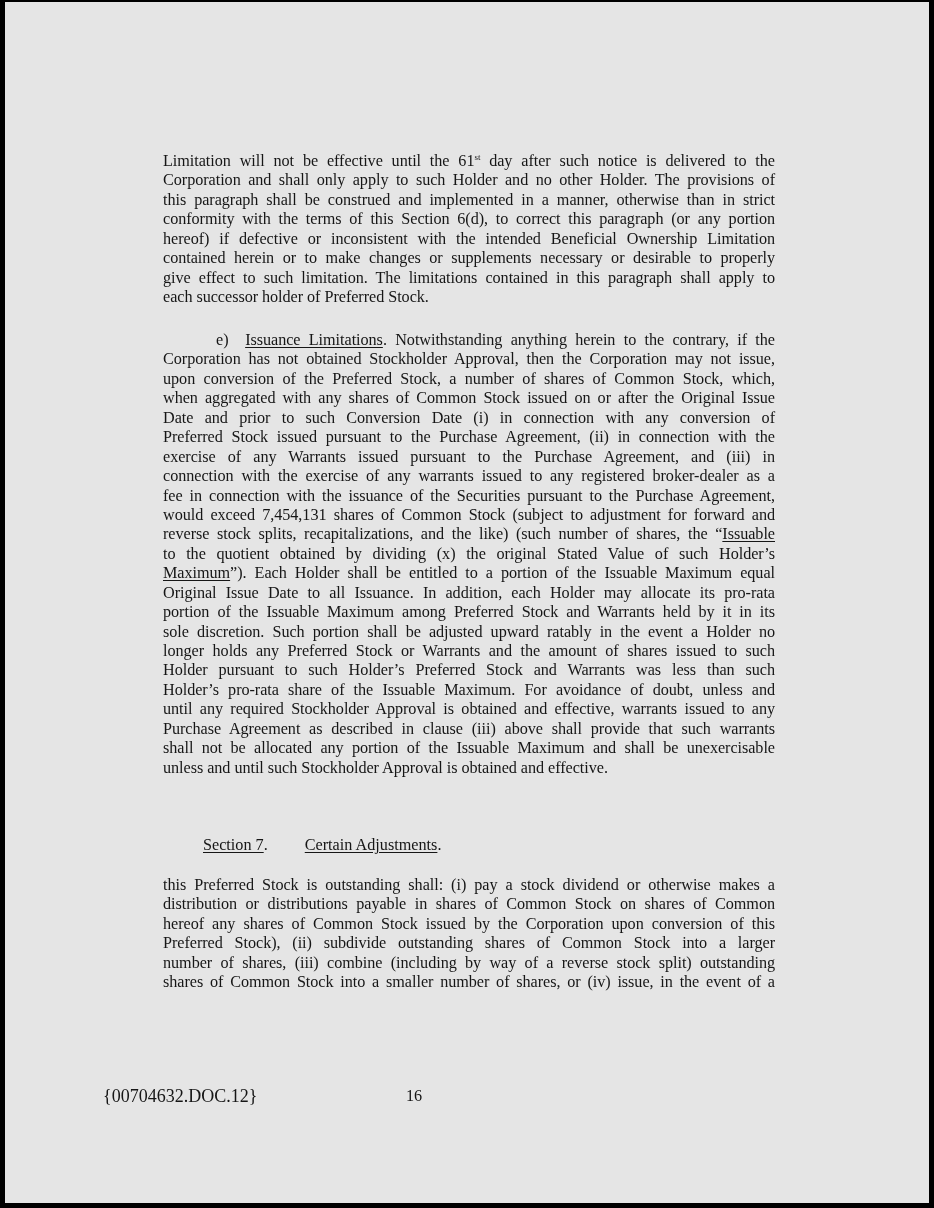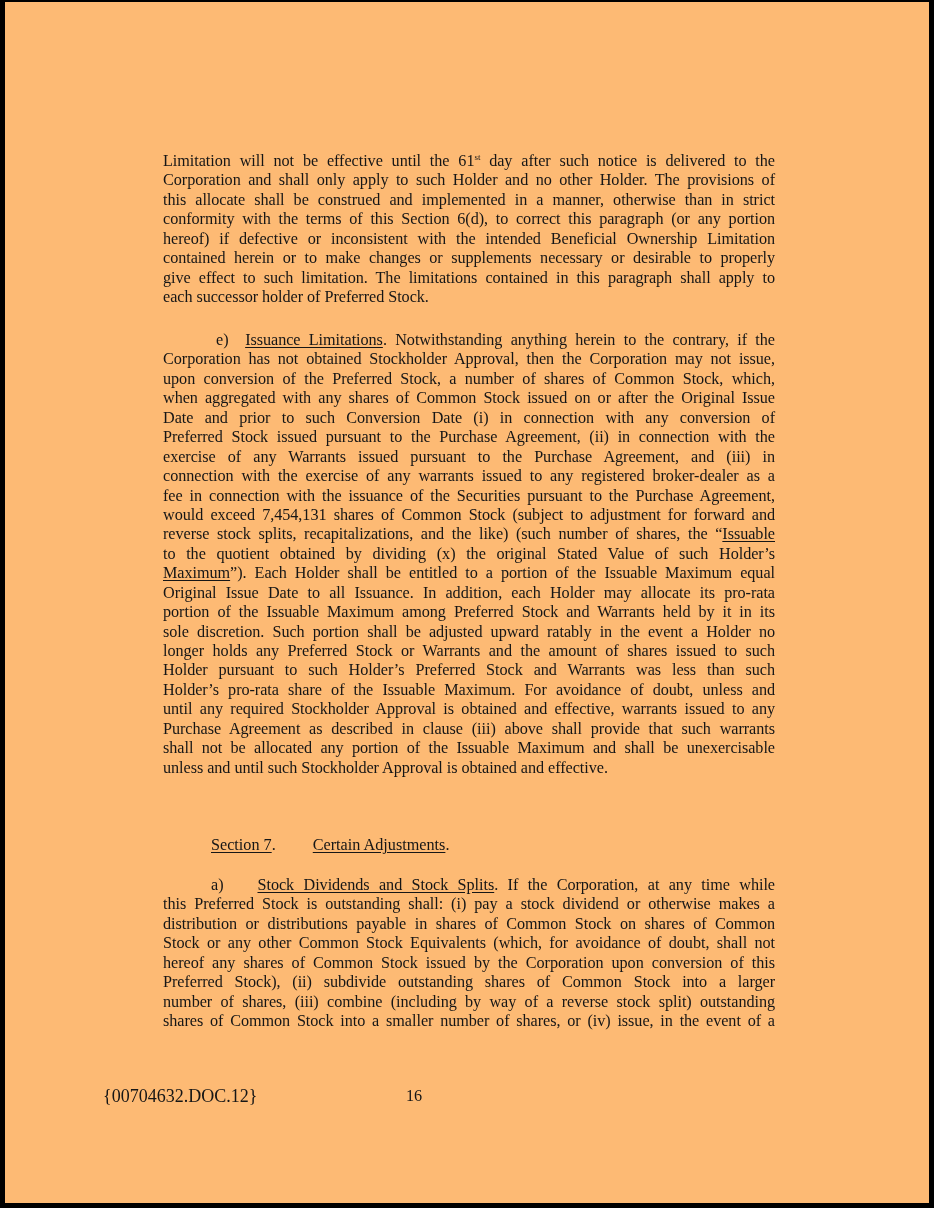--- a/index.html
+++ b/index.html
@@ -6,58 +6,58 @@
   body {
     width: 934px; height: 1208px; overflow: hidden;
     background: #000;
     font-family: "Liberation Serif", "DejaVu Serif", serif;
     color: #161616;
   }
   .page {
     position: absolute;
     left: 5px; top: 2px;
     width: 924px; height: 1201px;
-    background: #fdba74;
+    background: #e5e5e5;
   }
   .block { position: absolute; left: 158px; width: 612px; }
   .line {
     height: 19.45px;
     line-height: 19.45px;
     font-size: 16.2px;
     white-space: nowrap;
     text-align: justify;
     text-align-last: justify;
     letter-spacing: -0.05px;
   }
   .line.last { text-align-last: left; }
   .u { text-decoration: underline; text-underline-offset: 2px; }
   sup { font-size: 9px; line-height: 0; vertical-align: 6px; }
   .heading {
-    position: absolute; top: 834px; left: 206px;
+    position: absolute; top: 834px; left: 198px;
     font-size: 16.2px; line-height: 19.45px; white-space: nowrap;
   }
   .heading .gap { display: inline-block; width: 37px; }
   .footer {
     position: absolute; top: 1085px; left: 98px;
     font-size: 18px; line-height: 19.45px; white-space: nowrap;
   }
   .pagenum {
     position: absolute; top: 1085px; left: 401px;
     font-size: 16.2px; line-height: 19.45px;
   }
 </style>
 </head>
 <body>
 
 <div class="page">
 
   <div class="block" style="top:150px;">
     <div class="line"><span>Limitation will not be effective until the 61</span><sup>st</sup><span> day after such notice is delivered to the</span></div>
     <div class="line">Corporation and shall only apply to such Holder and no other Holder.  The provisions of</div>
-    <div class="line">this allocate shall be construed and implemented in a manner, otherwise than in strict</div>
+    <div class="line">this paragraph shall be construed and implemented in a manner, otherwise than in strict</div>
     <div class="line">conformity with the terms of this Section 6(d), to correct this paragraph (or any portion</div>
     <div class="line">hereof) if defective or inconsistent with the intended Beneficial Ownership Limitation</div>
     <div class="line">contained herein or to make changes or supplements necessary or desirable to properly</div>
     <div class="line">give effect to such limitation.  The limitations contained in this paragraph shall apply to</div>
     <div class="line last">each successor holder of Preferred Stock.</div>
   </div>
 
   <div class="block" style="top:329px;">
     <div class="line" style="padding-left:53px; width:559px;"><span>e)</span>&nbsp;&nbsp;<span class="u">Issuance Limitations</span><span>.  Notwithstanding anything herein to the contrary, if the</span></div>
     <div class="line">Corporation has not obtained Stockholder Approval, then the Corporation may not issue,</div>
@@ -82,24 +82,22 @@
     <div class="line">Purchase Agreement as described in clause (iii) above shall provide that such warrants</div>
     <div class="line">shall not be allocated any portion of the Issuable Maximum and shall be unexercisable</div>
     <div class="line last">unless and until such Stockholder Approval is obtained and effective.</div>
   </div>
 
   <div class="heading">
     <span class="u">Section 7</span>.<span class="gap"></span><span class="u">Certain Adjustments</span>.
   </div>
 
   <div class="block" style="top:874px;">
-    <div class="line" style="padding-left:48px; width:564px;"><span>a)</span><span style="display:inline-block;width:34px;"></span><span class="u">Stock Dividends and Stock Splits</span><span>.  If the Corporation, at any time while</span></div>
     <div class="line">this Preferred Stock is outstanding shall: (i) pay a stock dividend or otherwise makes a</div>
     <div class="line">distribution or distributions payable in shares of Common Stock on shares of Common</div>
-    <div class="line">Stock or any other Common Stock Equivalents (which, for avoidance of doubt, shall not</div>
     <div class="line">hereof any shares of Common Stock issued by the Corporation upon conversion of this</div>
     <div class="line">Preferred Stock), (ii) subdivide outstanding shares of Common Stock into a larger</div>
     <div class="line">number of shares, (iii) combine (including by way of a reverse stock split) outstanding</div>
     <div class="line">shares of Common Stock into a smaller number of shares, or (iv) issue, in the event of a</div>
   </div>
 
   <div class="footer">{00704632.DOC.12}</div>
   <div class="pagenum">16</div>
 </div>
 

